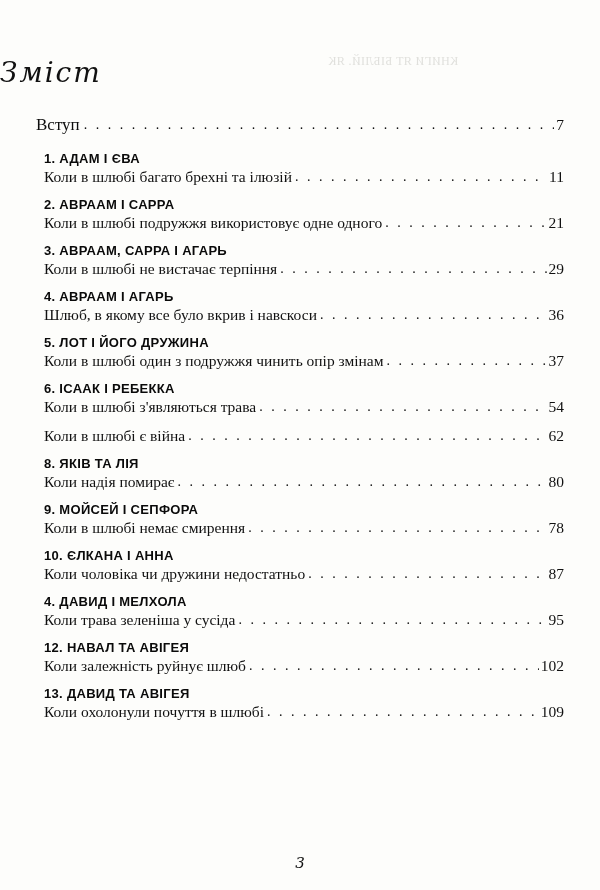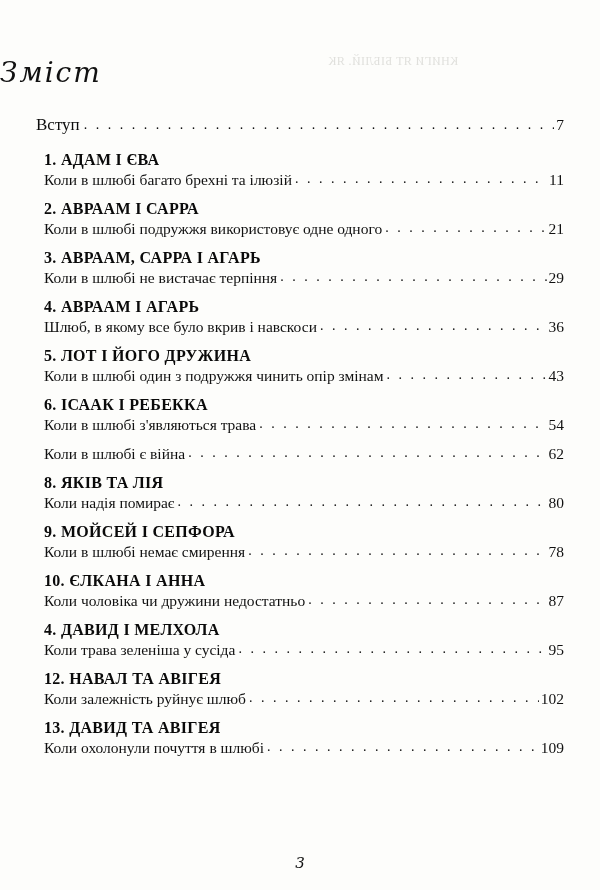--- a/index.html
+++ b/index.html
@@ -56,31 +56,31 @@
     justify-content: center;
   }
   .intro-row .label {
     white-space: nowrap;
     padding-right: 4px;
   }
   .entry {
     margin-bottom: 11px;
   }
   .entry .chapter {
-    font-family: Liberation Serif, serif;
+    font-family: Liberation Sans, sans-serif;
     font-weight: bold;
-    font-size: 16px;
+    font-size: 13px;
     letter-spacing: 0.3px;
     margin-left: 8px;
     margin-bottom: 2px;
     color: #0a0a0a;
   }
   .sub-row {
     display: flex;
-    align-items: center;
+    align-items: flex-end;
     font-size: 15.5px;
     margin-left: 8px;
     color: #111;
   }
   .sub-row .label {
     white-space: nowrap;
     padding-right: 3px;
   }
   .dots {
     flex: 1;
@@ -160,21 +160,21 @@
         <span class="dots">. . . . . . . . . . . . . . . . . . . . . . . . . . . . . . . . . . . . . . . . . . . . . . . . . . . . . . . . . . . . . . . . . . . . . . . . . . . . . . . . . . . . . . . . . . . . .</span>
         <span class="page-num">36</span>
       </div>
     </div>
 
     <div class="entry">
       <div class="chapter">5. ЛОТ І ЙОГО ДРУЖИНА</div>
       <div class="sub-row">
         <span class="label">Коли в шлюбі один з подружжя чинить опір змінам</span>
         <span class="dots">. . . . . . . . . . . . . . . . . . . . . . . . . . . . . . . . . . . . . . . . . . . . . . . . . . . . . . . . . . . . . . . . . . . . . . . . . . . . . . . . . . . . . . . . . . . . .</span>
-        <span class="page-num">43</span>
+        <span class="page-num">37</span>
       </div>
     </div>
 
     <div class="entry">
       <div class="chapter">6. ІСААК І РЕБЕККА</div>
       <div class="sub-row">
         <span class="label">Коли в шлюбі з'являються трава</span>
         <span class="dots">. . . . . . . . . . . . . . . . . . . . . . . . . . . . . . . . . . . . . . . . . . . . . . . . . . . . . . . . . . . . . . . . . . . . . . . . . . . . . . . . . . . . . . . . . . . . .</span>
         <span class="page-num">54</span>
       </div>

